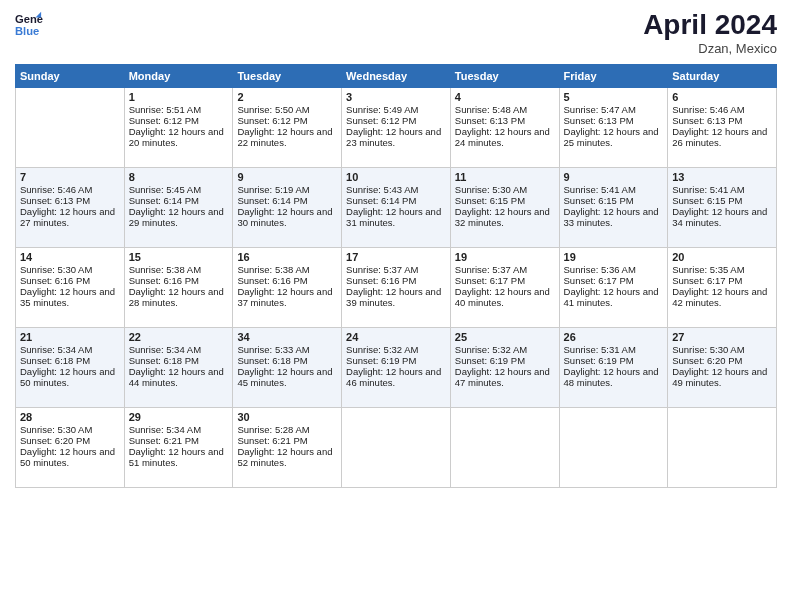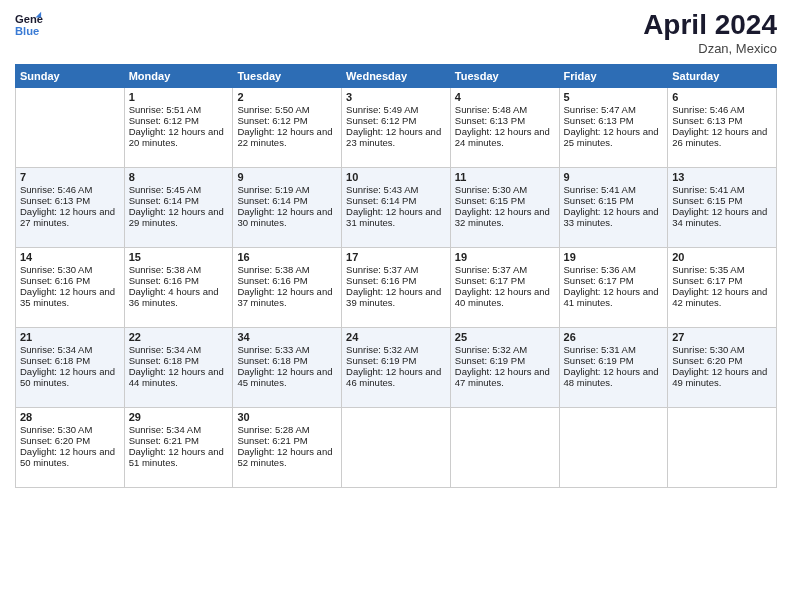--- a/index.html
+++ b/index.html
@@ -200,21 +200,21 @@
           <td class="row-white">
             <span class="day-num">14</span>
             <div>Sunrise: 5:30 AM</div>
             <div>Sunset: 6:16 PM</div>
             <div>Daylight: 12 hours and 35 minutes.</div>
           </td>
           <td class="row-white">
             <span class="day-num">15</span>
             <div>Sunrise: 5:38 AM</div>
             <div>Sunset: 6:16 PM</div>
-            <div>Daylight: 4 hours and 36 minutes.</div>
+            <div>Daylight: 12 hours and 28 minutes.</div>
           </td>
           <td class="row-white">
             <span class="day-num">16</span>
             <div>Sunrise: 5:38 AM</div>
             <div>Sunset: 6:16 PM</div>
             <div>Daylight: 12 hours and 37 minutes.</div>
           </td>
           <td class="row-white">
             <span class="day-num">17</span>
             <div>Sunrise: 5:37 AM</div>

